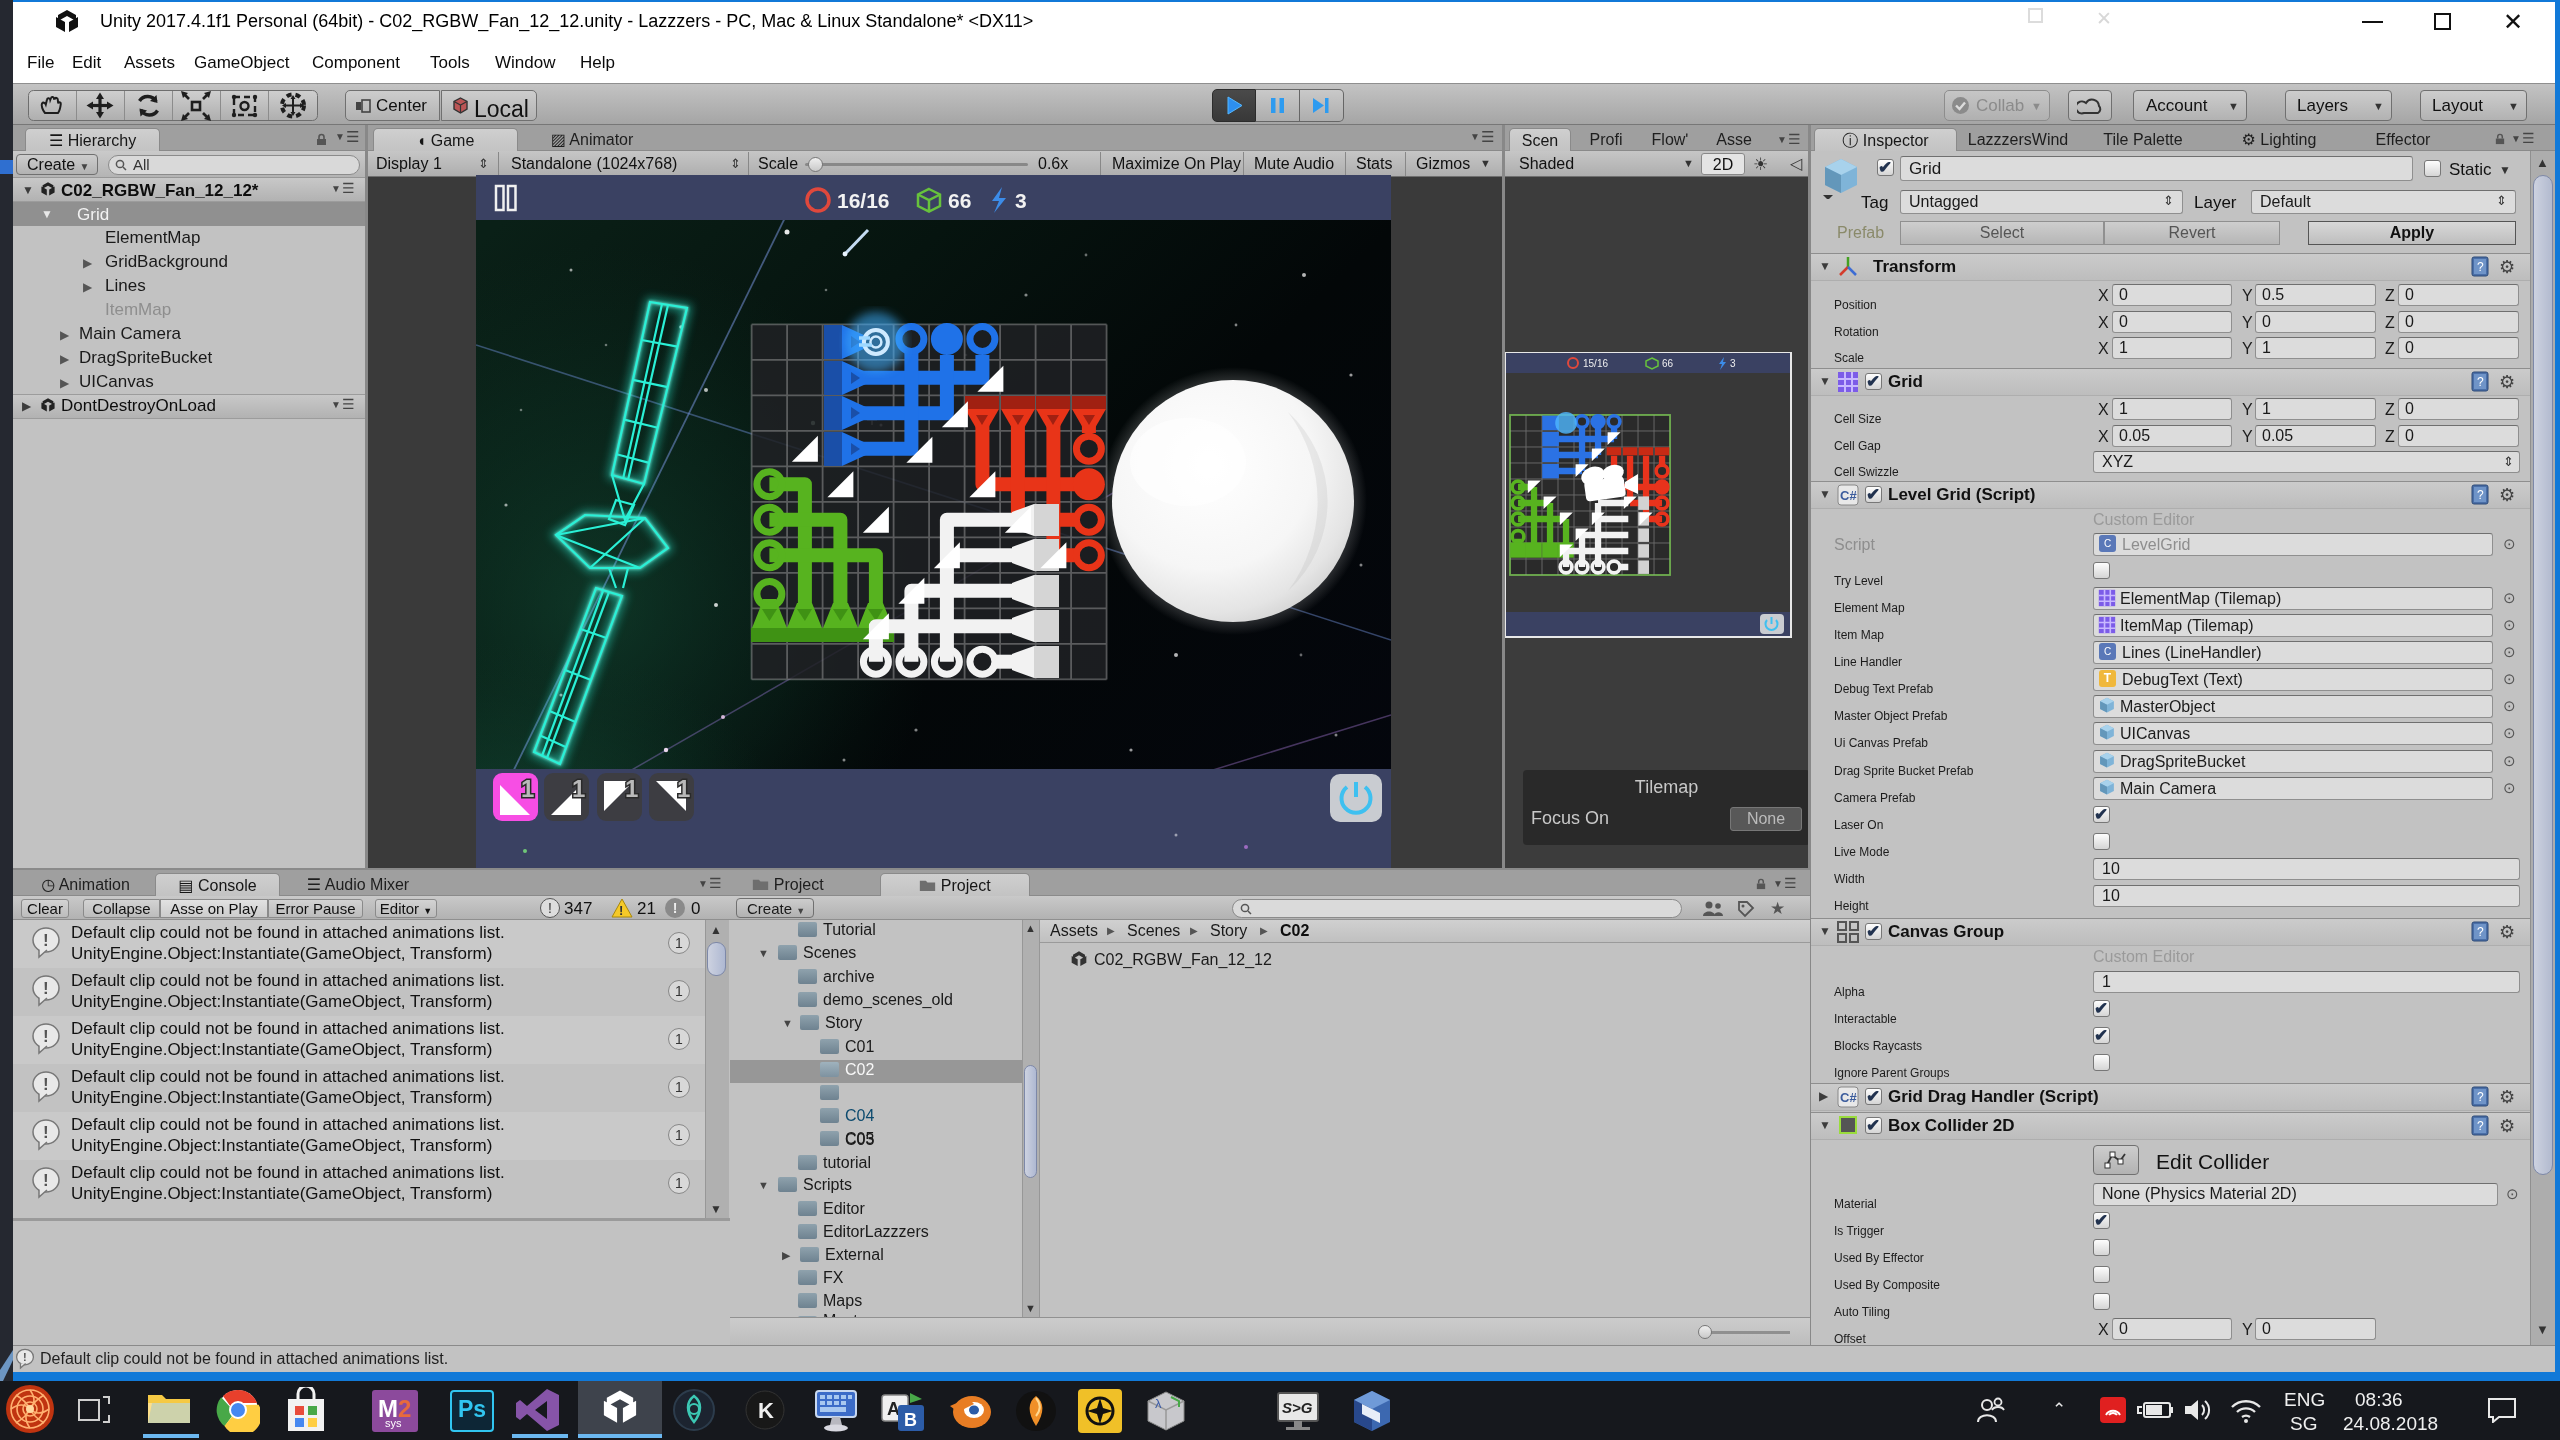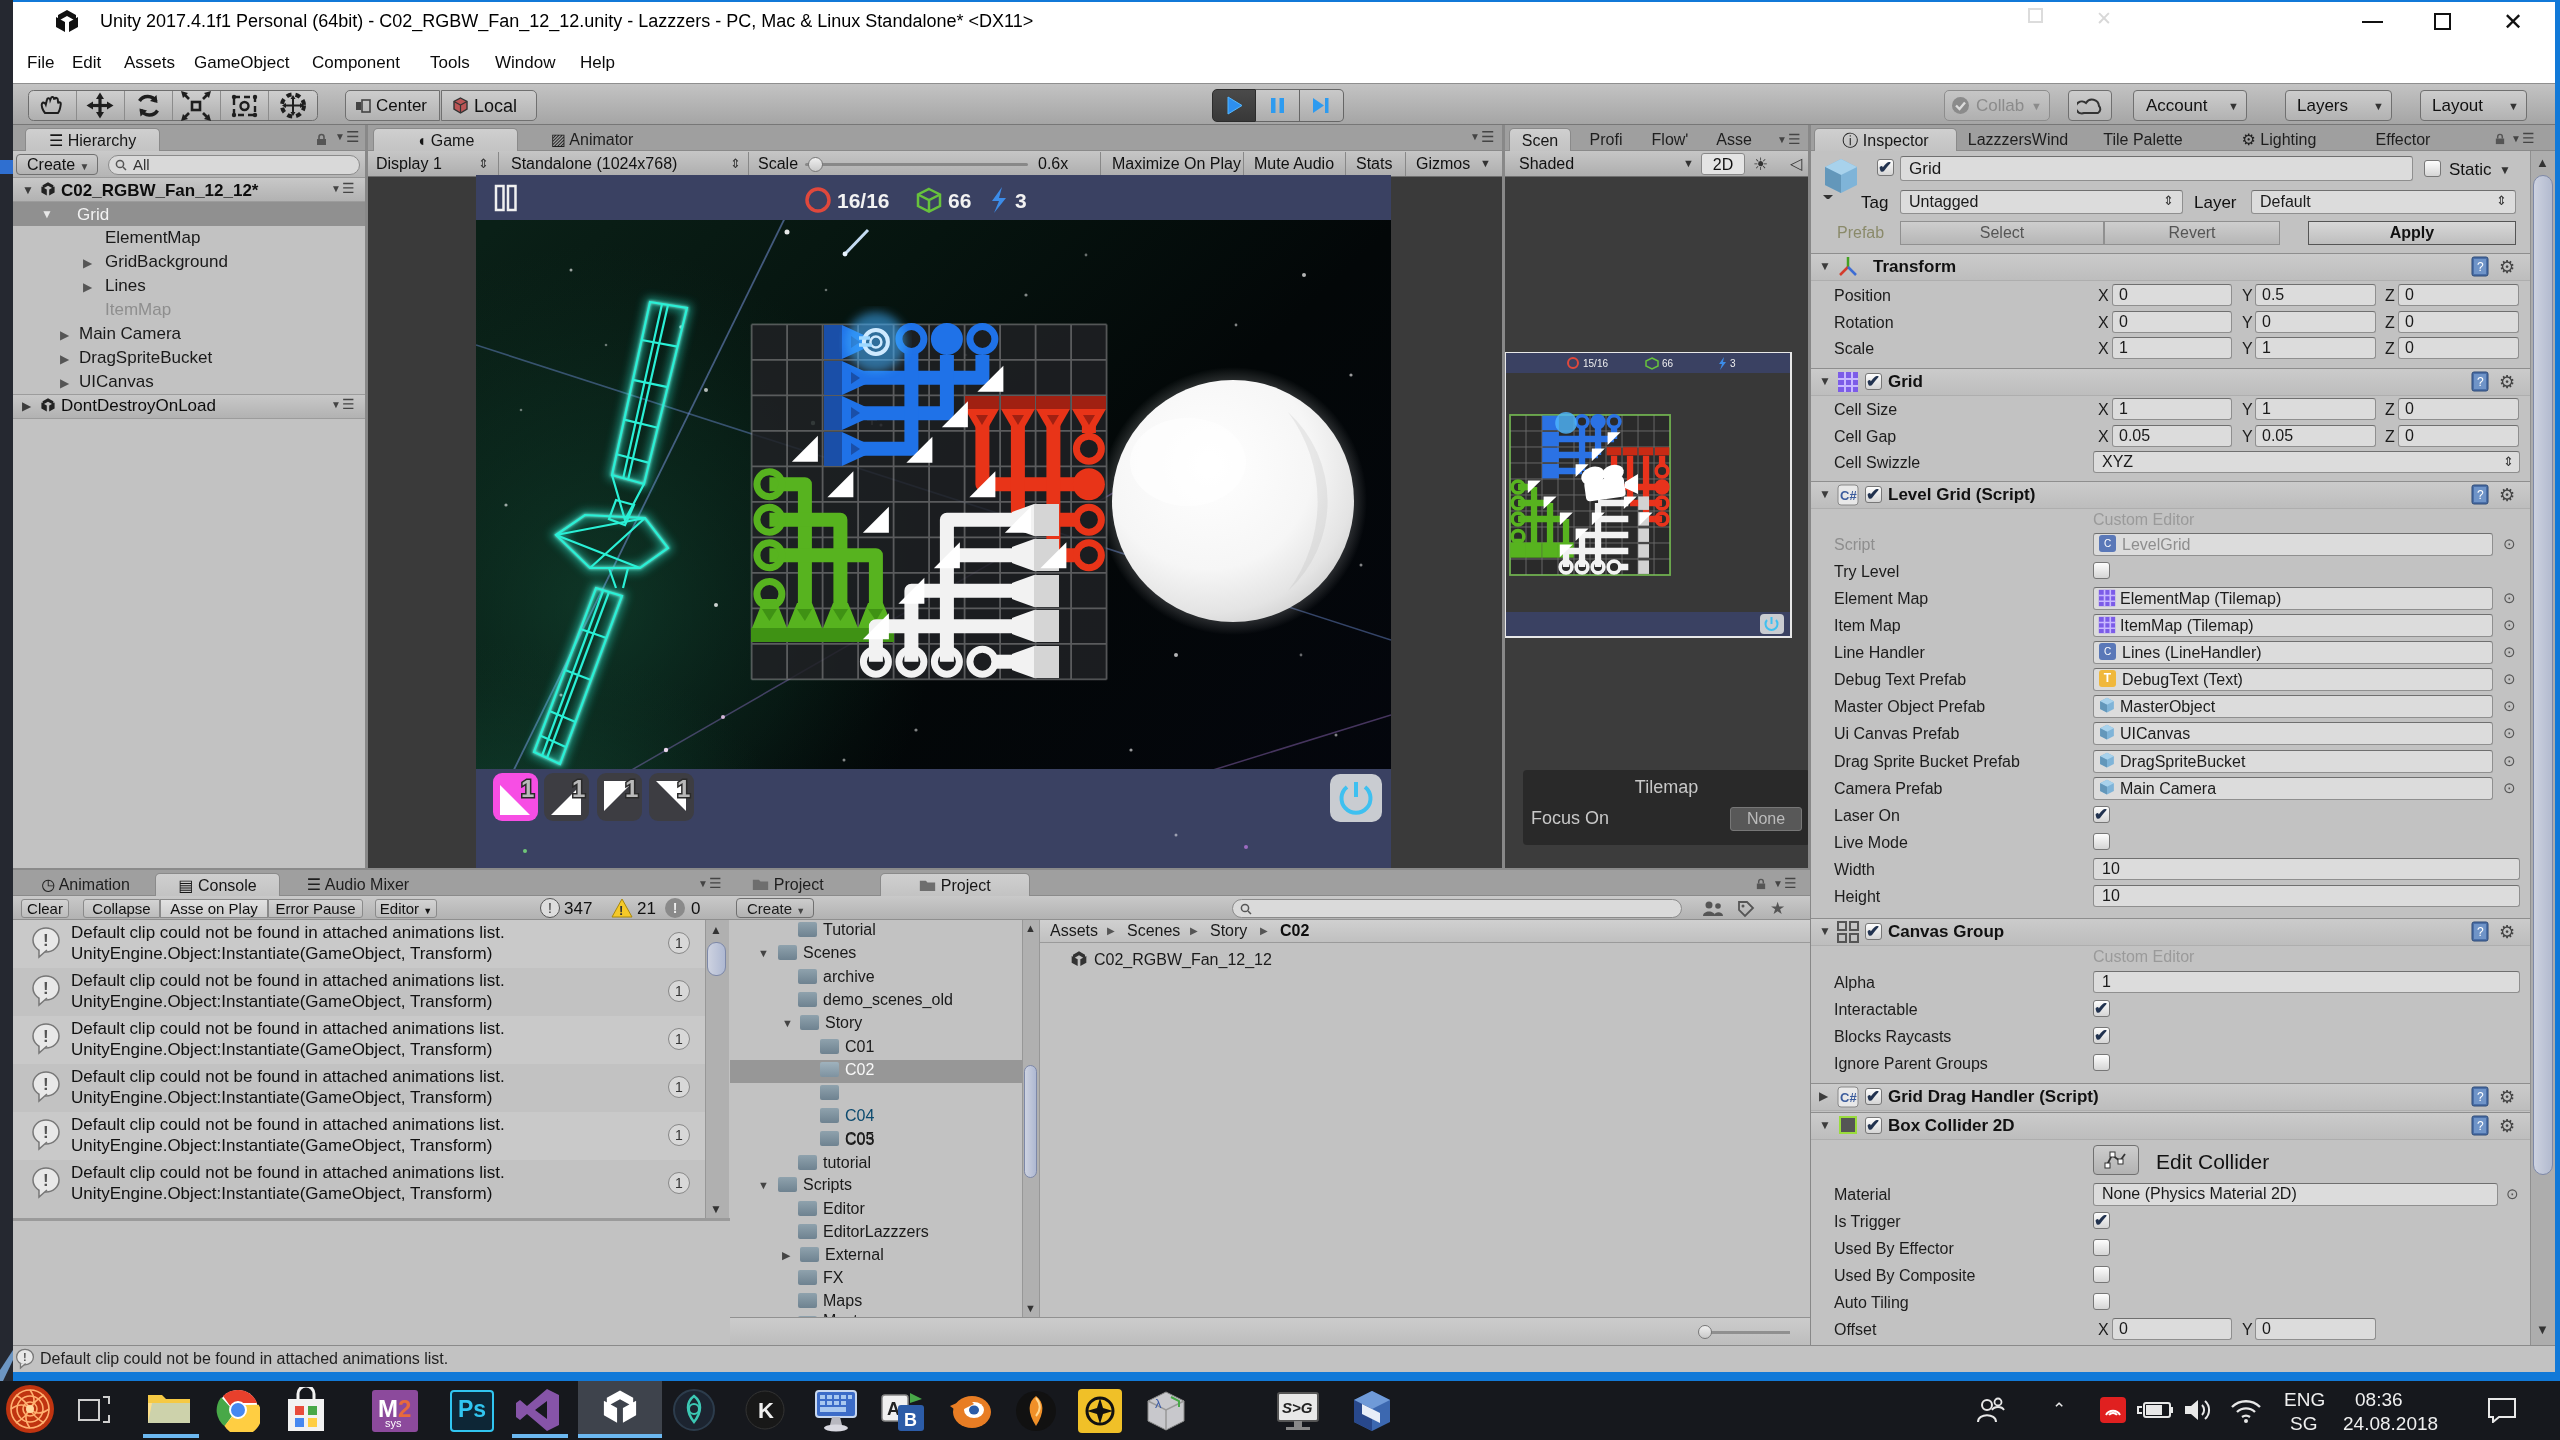--- a/index.html
+++ b/index.html
@@ -8,21 +8,21 @@
 #page { position:relative; width:2560px; height:1440px; }
 
 .btn { background:linear-gradient(#cdcdcd,#b2b2b2); border:1px solid #707070; border-radius:4px; color:#1a1a1a; }
 .fld { background:#dcdcdc; border:1px solid #8f8f8f; border-top-color:#6f6f6f; border-radius:3px; color:#1a1a1a; }
 .tabstrip { background:#9f9f9f; border-bottom:1px solid #8a8a8a; }
 .tab { position:absolute; top:3px; height:23px; border-radius:5px 5px 0 0; color:#161616; font-size:16px; line-height:23px; text-align:center; }
 .tab.on { background:linear-gradient(#cfcfcf,#c3c3c3); border:1px solid #8a8a8a; border-bottom:none; }
 .tab.off { color:#1e1e1e; }
 .chk { position:absolute; width:17px; height:17px; background:linear-gradient(#fdfdfd,#d5d5d5); border:1px solid #777; border-radius:3px; }
 .chk.c:after { content:"✔"; position:absolute; left:0px; top:-3px; font-size:17px; color:#21324f; font-weight:bold; }
-.il { position:absolute; left:23px; color:#1c1c1c; font-size:16px; }
+.il { position:absolute; left:23px; color:#1c1c1c; font-size:12px;margin-top:11px; }
 .menu-item { color:#0b0b0b; font-size:17px; }
 .sep-v { background:#888; }
 </style>
 </head>
 <body>
 <div id="page">
 
 <div class="abs" style="left:0;top:0;width:13px;height:1381px;background:#252830;"></div>
 <div class="abs" style="left:0;top:160px;width:13px;height:14px;background:#2f6fd0;"></div>
 <svg class="abs" style="left:0;top:1348px;" width="13" height="33" viewBox="0 0 13 33">
@@ -126,21 +126,21 @@
 <div class="abs btn" style="left:441px;top:90px;width:96px;height:31px;border-radius:0 5px 5px 0;"></div>
 <svg class="abs" style="left:355px;top:98px;" width="16" height="16" viewBox="0 0 16 16">
       <rect x="1" y="4" width="5" height="8" fill="#444"></rect>
       <rect x="7" y="2" width="8" height="12" fill="none" stroke="#444" stroke-width="1.6"></rect>
     </svg>
 <div class="abs" style="left:376px;top:96px;font-size:17px;color:#111;">Center</div>
 <svg class="abs" style="left:452px;top:97px;" width="17" height="17" viewBox="0 0 17 17">
       <path d="M8.5 1 L15 4.5 L15 12 L8.5 16 L2 12 L2 4.5 Z" fill="#b55" stroke="#333" stroke-width="1.4"></path>
       <path d="M2 4.5 L8.5 8 L15 4.5 M8.5 8 L8.5 16" stroke="#333" stroke-width="1.2" fill="none"></path>
     </svg>
-<div class="abs" style="left:474px;top:96px;font-size:18px;color:#111;">Local</div>
+<div class="abs" style="left:474px;top:96px;font-size:23px;color:#111;">Local</div>
 
 <div class="abs" style="left:1212px;top:89px;width:44px;height:33px;background:linear-gradient(#4a4a4a,#383838);border:1px solid #2c2c2c;border-radius:5px 0 0 5px;"></div>
 <div class="abs" style="left:1256px;top:89px;width:44px;height:33px;background:linear-gradient(#c9c9c9,#adadad);border:1px solid #666;border-left:none;"></div>
 <div class="abs" style="left:1300px;top:89px;width:44px;height:33px;background:linear-gradient(#c9c9c9,#adadad);border:1px solid #666;border-left:none;border-radius:0 5px 5px 0;"></div>
 <svg class="abs" style="left:1226px;top:96px;" width="18" height="19" viewBox="0 0 18 19">
       <path d="M2 1 L16 9.5 L2 18 Z" fill="#2d8ff0" stroke="#55b8ff" stroke-width="1"></path>
     </svg>
 <svg class="abs" style="left:1269px;top:97px;" width="17" height="17" viewBox="0 0 17 17">
       <rect x="2" y="1" width="4.5" height="15" fill="#2d9bf0"></rect>
       <rect x="10.5" y="1" width="4.5" height="15" fill="#2d9bf0"></rect>

